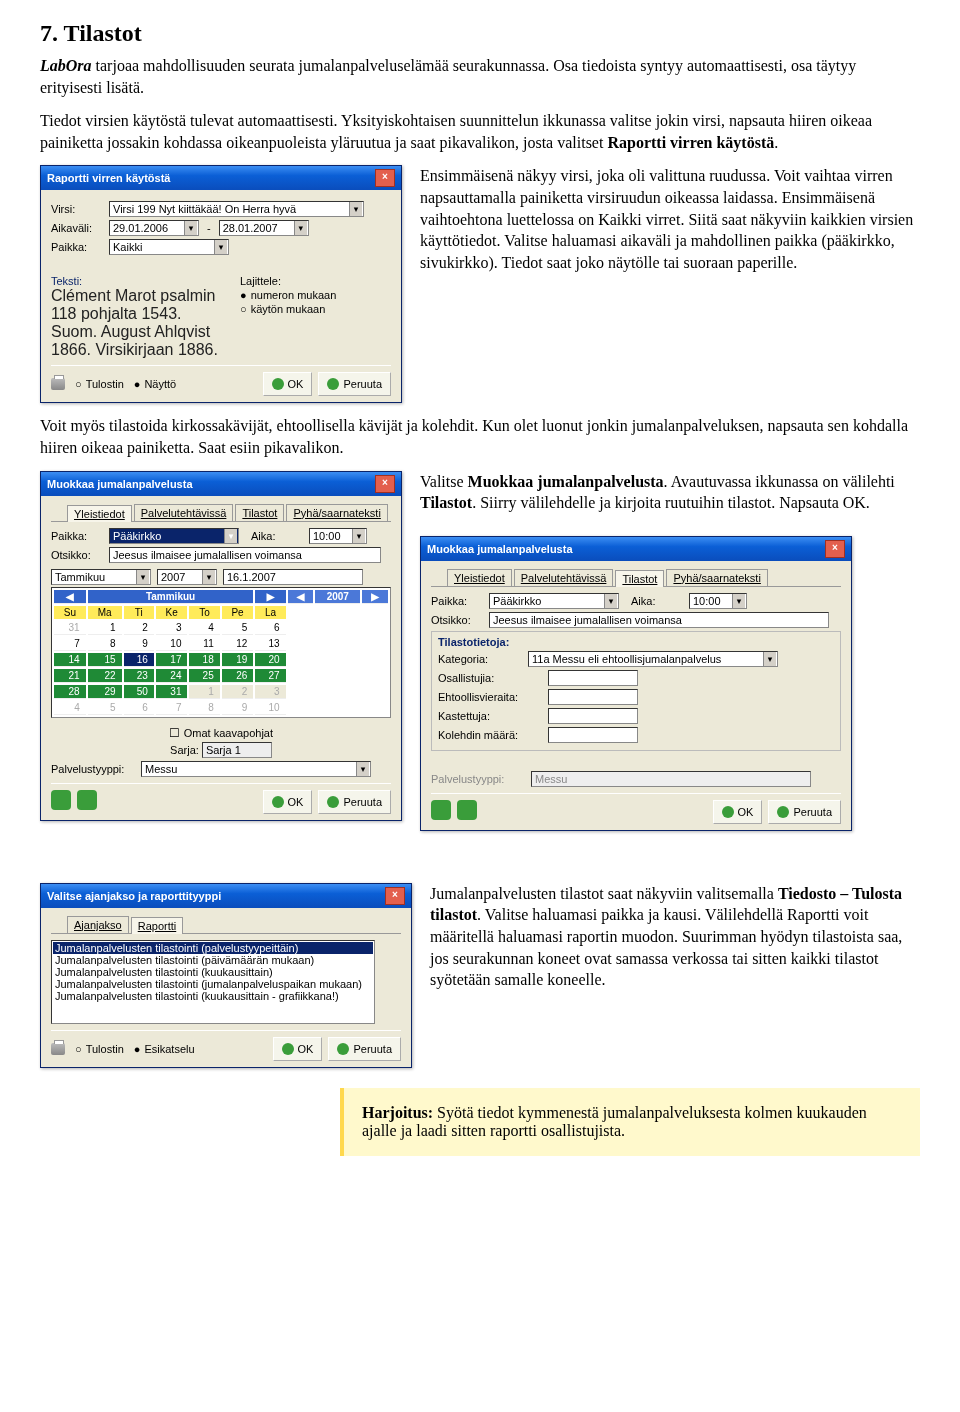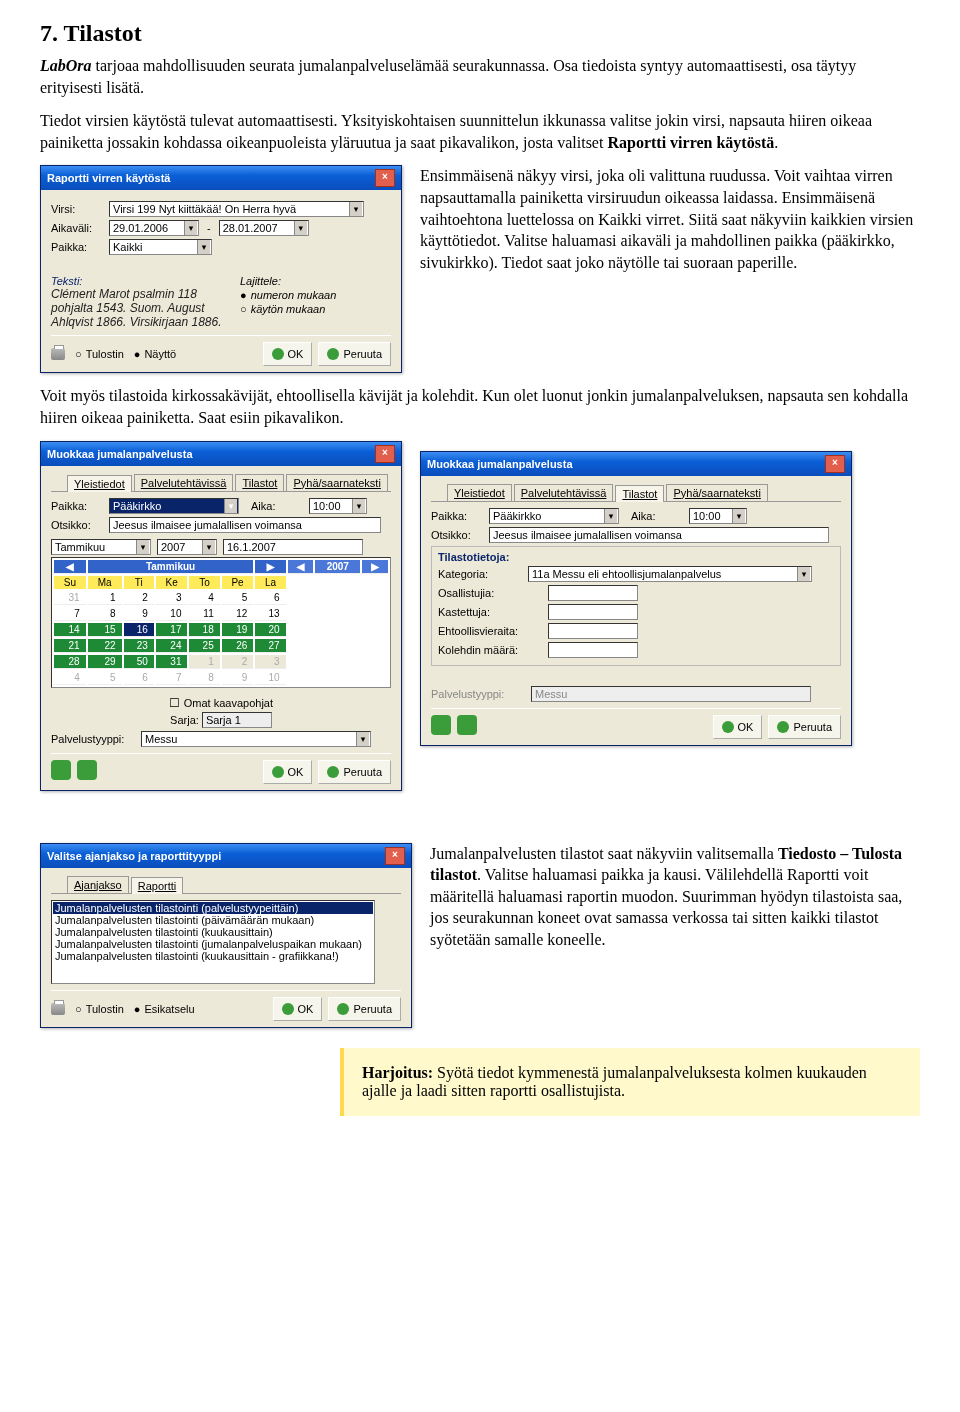--- a/index.html
+++ b/index.html
@@ -97,21 +97,21 @@
   .cal .today { background:#d33; color:#fff;}
   .cal .grey { color:#aaa;}
   .listsel {
     background:#fff; border:1px inset #888; width:320px; height:80px; overflow:hidden; font-size:11px; padding:1px;
   }
   .listsel .li { padding:0 2px; white-space:nowrap;}
   .listsel .li.hi { background:#0a246a; color:#fff;}
   .exercise {
     background:#fff9cc; border-left:4px solid #ffd84d; padding:16px 18px; margin:20px 0 4px 300px; font-family:"Times New Roman",serif; font-size:16px;
   }
-  .small { font-size:12px; color:#222;}
+  .small { font-size:16px; color:#222;}
 </style>
 </head>
 <body>
 
 <h1>7. Tilastot</h1>
 <p>
   <span class="labora">LabOra</span><span> tarjoaa mahdollisuuden seurata jumalanpalveluselämää seurakunnassa. Osa tiedoista syntyy automaattisesti, osa täytyy erityisesti lisätä.</span>
 </p>
 <p>
   <span>Tiedot virsien käytöstä tulevat automaattisesti. Yksityiskohtaisen suunnittelun ikkunassa valitse jokin virsi, napsauta hiiren oikeaa painiketta jossakin kohdassa oikeanpuoleista yläruutua ja saat pikavalikon, josta valitset </span><strong>Raportti virren käytöstä</strong><span>.</span>
@@ -129,24 +129,24 @@
         <span class="combo" style="width:255px">Virsi 199  Nyt kiittäkää! On Herra hyvä</span>
         </div>
       <div class="field">
           <label>Aikaväli:</label>
         <span class="combo" style="width:90px">29.01.2006</span>
         <span style="padding:0 8px">-</span>
         <span class="combo" style="width:90px">28.01.2007</span>
         </div>
       <div class="field">
           <label>Paikka:</label>
-        <span class="combo" style="width:103px">Kaikki</span>
-        </div>
-
-      <div style="display:flex; gap:14px; margin-top:20px;font-style:italic;">
+        <span class="combo" style="width:120px">Kaikki</span>
+        </div>
+
+      <div style="display:flex; gap:14px; margin-top:20px;">
         <div style="width:175px">
           <div style="color:#0a246a">Teksti:</div>
           <div class="small">Clément Marot psalmin 118 pohjalta 1543. Suom. August Ahlqvist 1866. Virsikirjaan 1886.</div>
         </div>
         <div style="flex:1">
           <div>Lajittele:</div>
           <div class="radio sel">numeron mukaan</div>
           <div class="radio">käytön mukaan</div>
         </div>
       </div>
@@ -306,20 +306,23 @@
           </span>
         <span class="btn">
             <span class="ico green"></span>
             <span>Peruuta</span>
           </span>
       </div>
     </div>
   </div>
 
   <div class="text">
+    <p>
+      <span>Valitse </span><strong>Muokkaa jumalanpalvelusta</strong><span>. Avautuvassa ikkunassa on välilehti </span><strong>Tilastot</strong><span>. Siirry välilehdelle ja kirjoita ruutuihin tilastot. Napsauta OK.</span>
+    </p>
 
     
     <div class="win" style="width:430px; margin-top:10px">
       <div class="titlebar">
         <span>Muokkaa jumalanpalvelusta</span>
         <span class="closebtn">×</span>
       </div>
       <div class="body">
         <div class="tabs">
           <span class="tab">Yleistiedot</span>
@@ -335,35 +338,35 @@
           </div>
         <div class="field">
             <label>Otsikko:</label>
           <span class="txt" style="width:340px">Jeesus ilmaisee jumalallisen voimansa</span>
           </div>
 
         <div class="grp">
           <span class="cap">Tilastotietoja:</span>
           <div class="field">
               <label style="width:90px">Kategoria:</label>
-            <span class="combo" style="width:284px">11a  Messu eli ehtoollisjumalanpalvelus</span>
+            <span class="combo" style="width:250px">11a  Messu eli ehtoollisjumalanpalvelus</span>
             </div>
           <div class="field">
               <label style="width:110px">Osallistujia:</label>
+              <span class="txt" style="width:90px"></span>
+            </div>
+          <div class="field">
+              <label style="width:110px">Ehtoollisvieraita:</label>
               <span class="txt" style="width:90px"></span>
             </div>
           <div class="field">
               <label style="width:110px">Kastettuja:</label>
               <span class="txt" style="width:90px"></span>
             </div>
           <div class="field">
-              <label style="width:110px">Ehtoollisvieraita:</label>
-              <span class="txt" style="width:90px"></span>
-            </div>
-          <div class="field">
               <label style="width:110px">Kolehdin määrä:</label>
               <span class="txt" style="width:90px"></span>
             </div>
         </div>
 
         <div class="field" style="margin-top:20px">
             <label style="width:100px;color:#888">Palvelustyyppi:</label>
           <span class="txt" style="width:280px;background:#eee;color:#888">Messu</span>
           </div>
 

